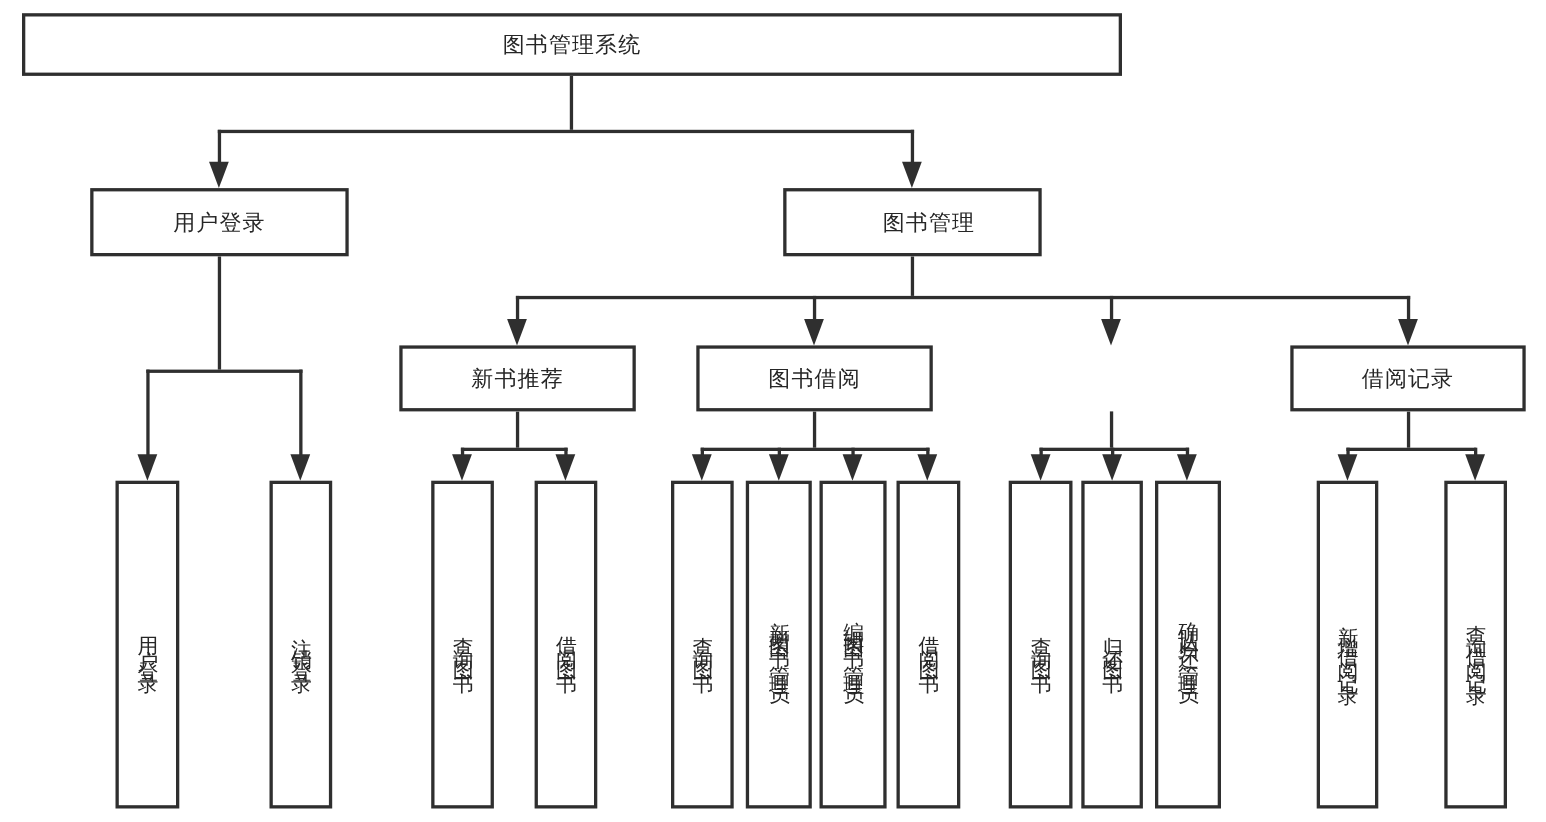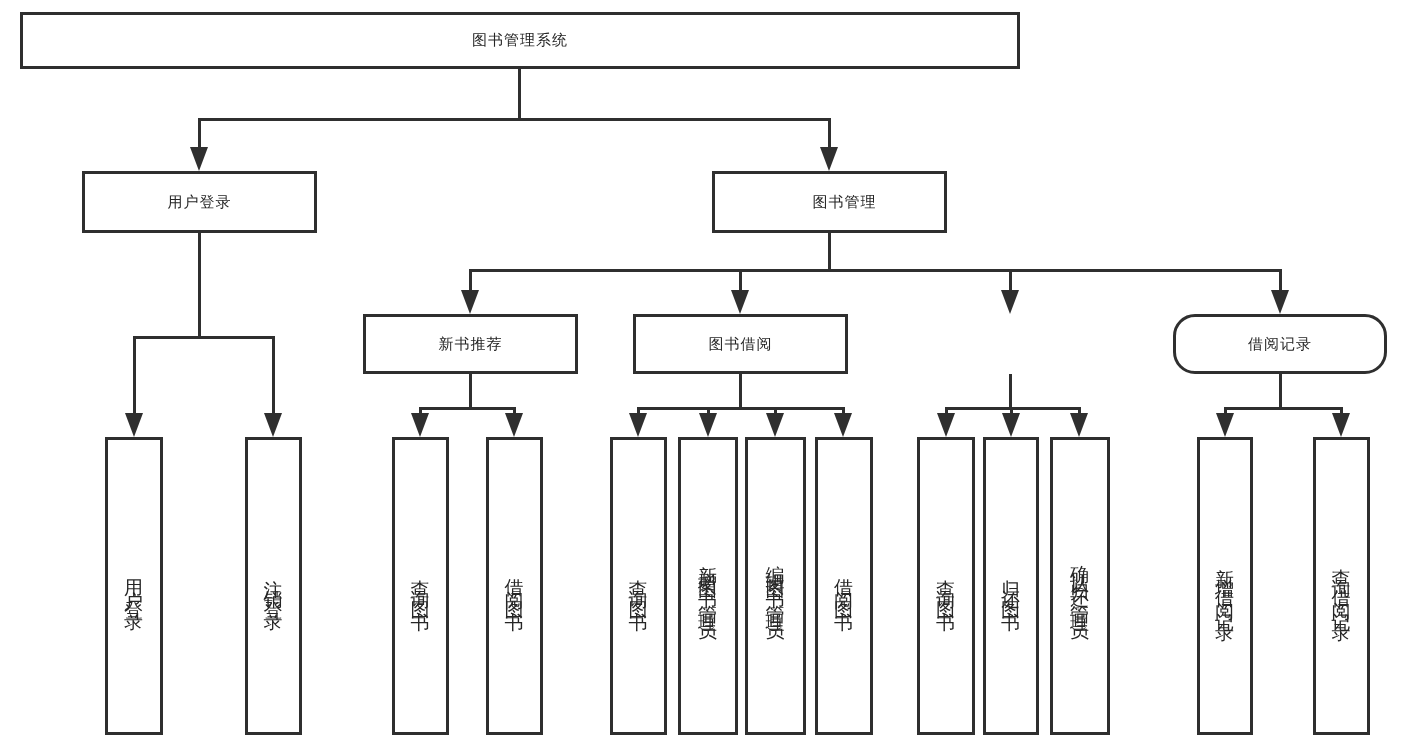--- a/index.html
+++ b/index.html
@@ -16,21 +16,21 @@
     overflow: hidden;
   }
   .box {
     position: absolute;
     box-sizing: border-box;
     border: 3px solid #2f2f2f;
     background: #ffffff;
     display: flex;
     align-items: center;
     justify-content: center;
-    font-size: 15px;
+    font-size: 20px;
     color: #262626;
     letter-spacing: 1px;
     z-index: 2;
   }
   .vbox {
     position: absolute;
     box-sizing: border-box;
     border: 3px solid #2f2f2f;
     background: #ffffff;
     display: flex;
@@ -80,21 +80,21 @@
 
   <div class="box" style="left:82px; top:171px; width:235px; height:62px;">用户登录</div>
 
   <div class="box" style="left:712px; top:171px; width:235px; height:62px;padding-left:30px;">图书管理</div>
 
   <div class="box" style="left:633px; top:314px; width:215px; height:60px;">图书借阅</div>
 
   <div class="box" style="left:363px; top:314px; width:215px; height:60px;">新书推荐</div>
 
 
-  <div class="box" style="left:1173px; top:314px; width:214px; height:60px;border-radius:22px;">借阅记录</div>
+  <div class="box" style="left:1173px; top:314px; width:214px; height:60px;">借阅记录</div>
 
   <div class="vbox" style="left:105px; top:437px; width:58px; height:298px;">用户登录</div>
 
   <div class="vbox" style="left:245px; top:437px; width:57px; height:298px;">注销登录</div>
 
   <div class="vbox" style="left:392px; top:437px; width:57px; height:298px;">查询图书</div>
 
   <div class="vbox" style="left:486px; top:437px; width:57px; height:298px;">借阅图书</div>
 
   <div class="vbox" style="left:610px; top:437px; width:57px; height:298px;">查询图书</div>

